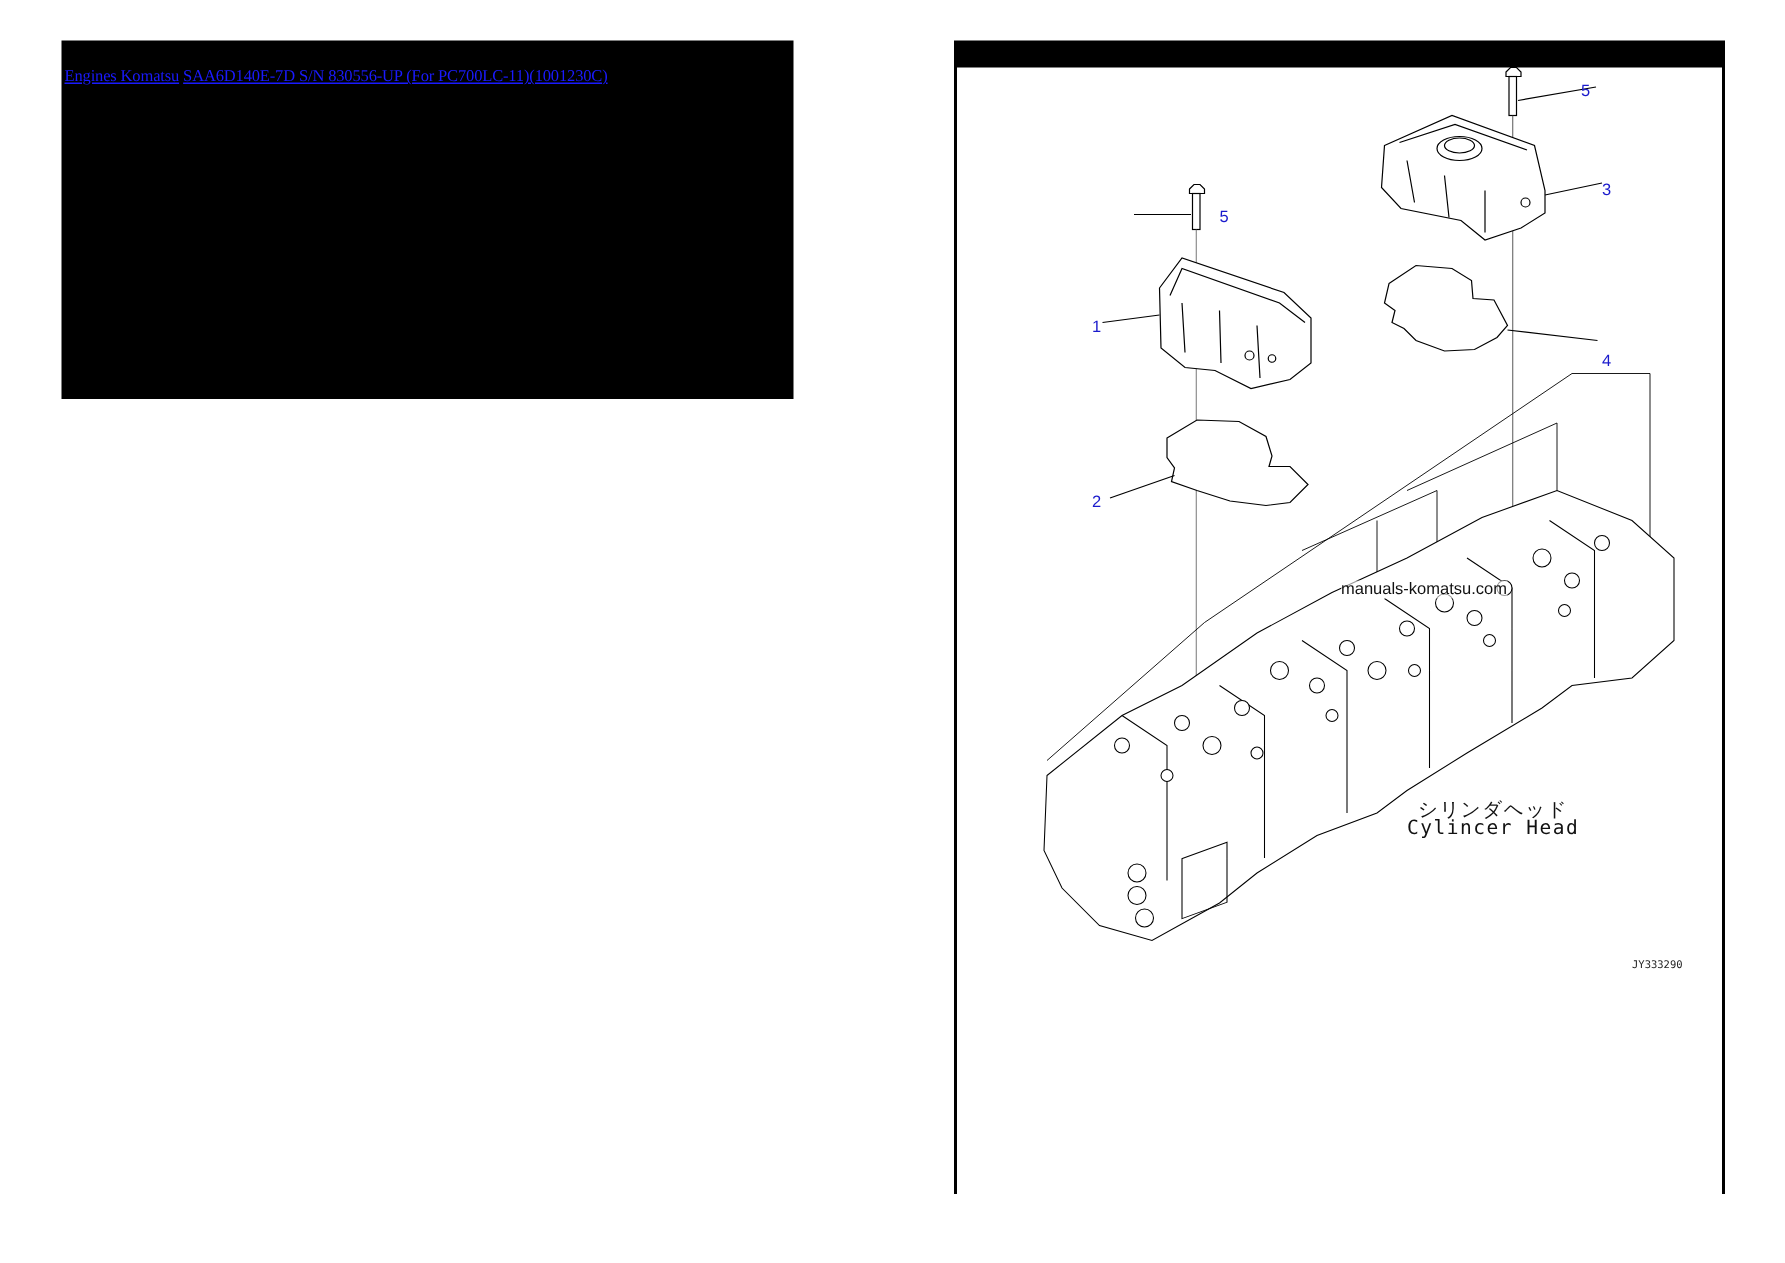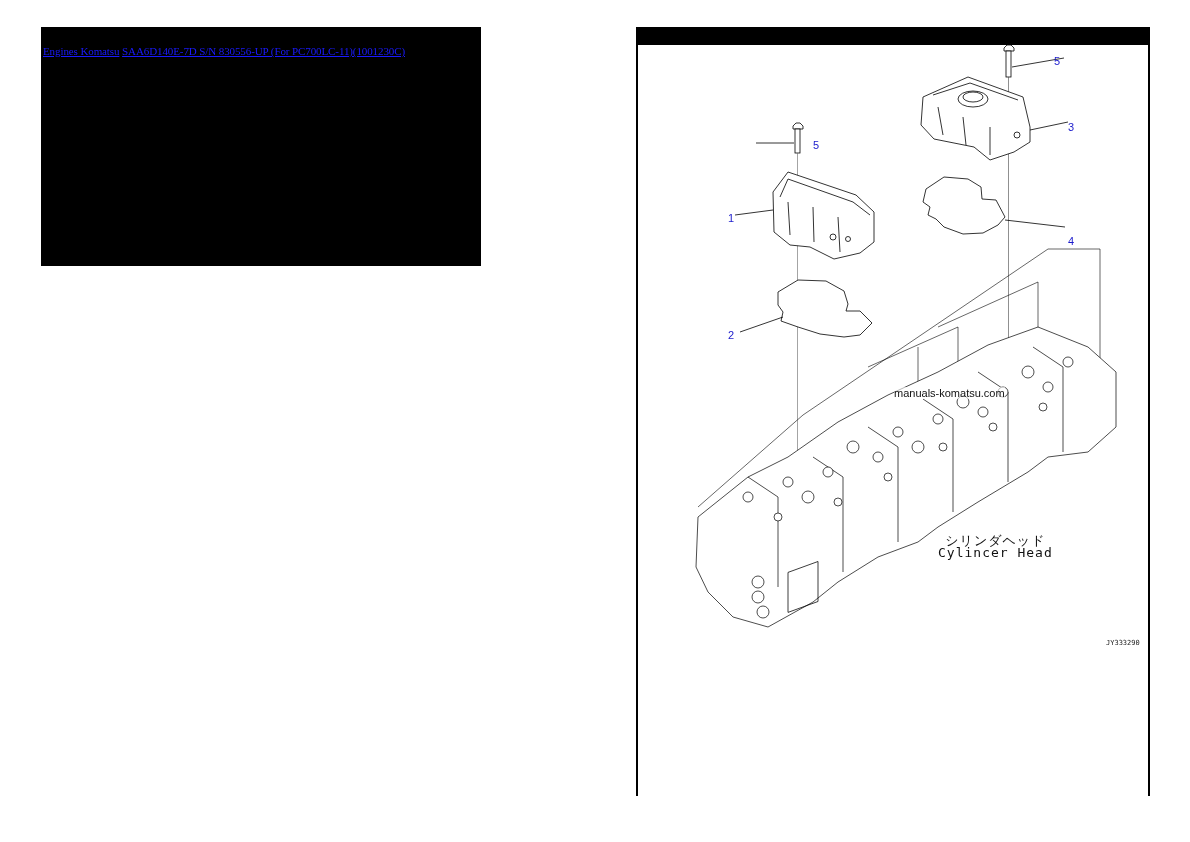--- a/index.html
+++ b/index.html
@@ -1,19 +1,19 @@
 <!DOCTYPE html>
 <html><head>
   <meta charset="utf-8">
   <style>
     html, body { margin:0; padding:0; background:#ffffff; }
     body { width:1190px; height:842px; position:relative; overflow:hidden; font-family:"Liberation Serif", serif; }
 
     .left-panel {
-      position:absolute; left:41px; top:27px; width:440px; height:239px;
+      position:absolute; left:41px; top:27px; width:488px; height:239px;
       background:#000000;
     }
     .breadcrumb {
       position:absolute; left:2px; top:18px;
       font-family:"Liberation Serif", serif; font-size:11px; line-height:13px;
       color:#1a1aff; white-space:nowrap; letter-spacing:-0.1px;
     }
     .breadcrumb a { color:#1a1aff; text-decoration:underline; cursor:pointer; }
 
     .diagram-frame {
@@ -32,21 +32,21 @@
     }
     .watermark {
       position:absolute; font-family:"Liberation Sans", sans-serif; font-size:11px; color:#111;
       background:rgba(255,255,255,0.6);
     }
     .part-label {
       position:absolute; font-family:"DejaVu Sans Mono", monospace; font-size:13px; color:#111;
       text-align:center; line-height:12px; letter-spacing:1px;
     }
     .drawing-id {
-      position:absolute; font-family:"DejaVu Sans Mono", monospace; font-size:7px; color:#222;margin-left:18px;
+      position:absolute; font-family:"DejaVu Sans Mono", monospace; font-size:7px; color:#222;
     }
   </style>
 </head>
 <body>
 
 <div class="left-panel">
   <div class="breadcrumb">
     <a>Engines Komatsu</a>
     <a>SAA6D140E-7D S/N 830556-UP (For PC700LC-11)(1001230C)</a>
   </div>

